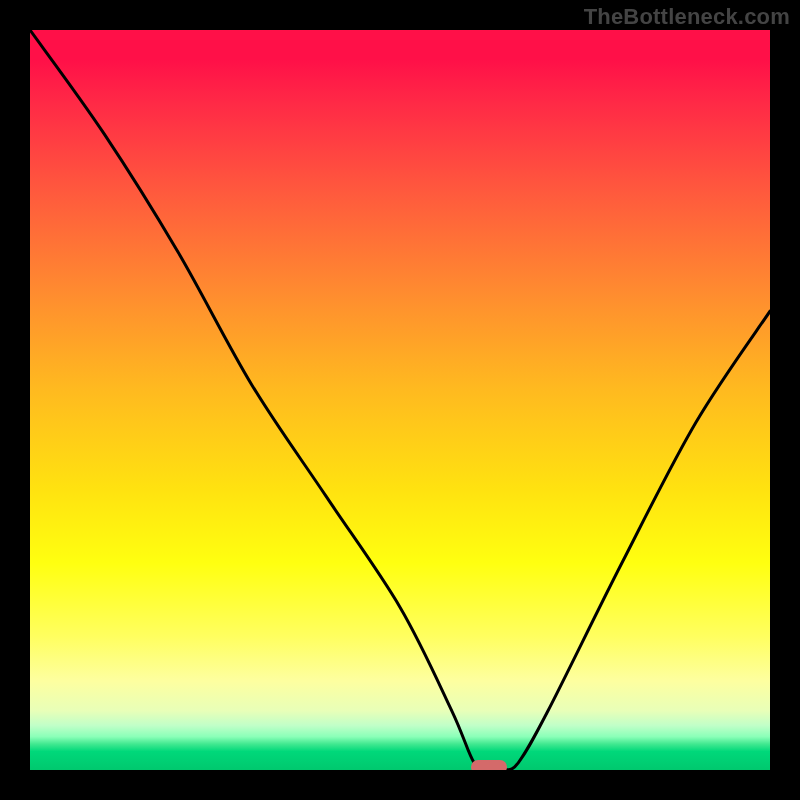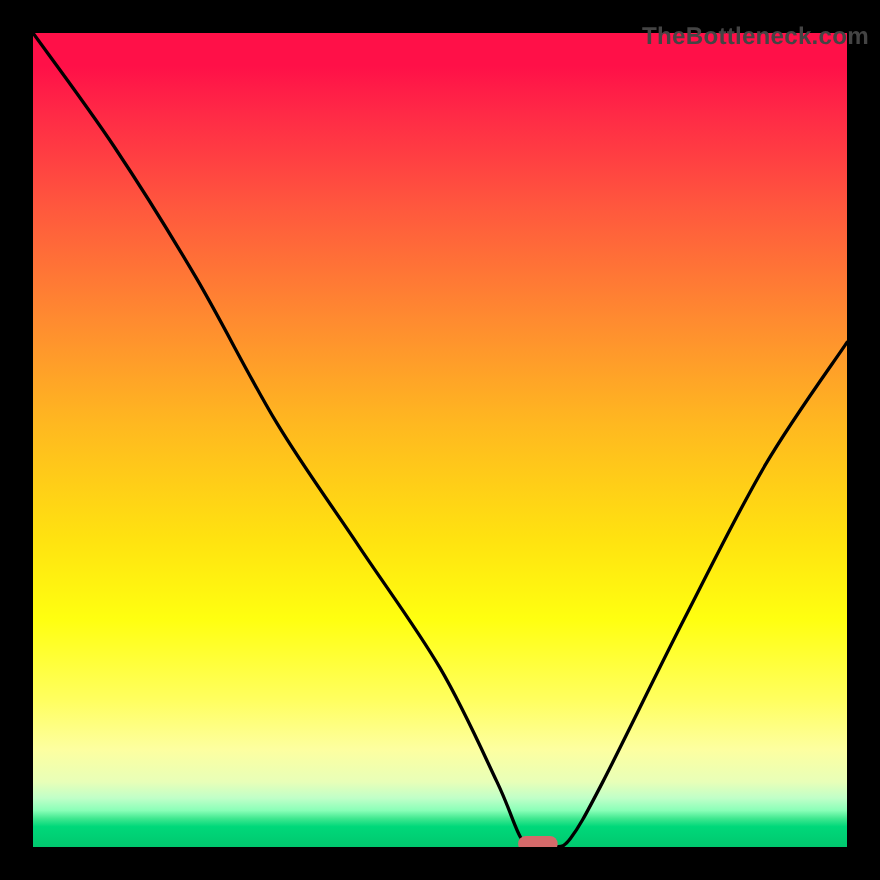--- a/index.html
+++ b/index.html
@@ -18,21 +18,20 @@
   }
   .watermark {
     position: absolute;
     top: 4px;
     right: 10px;
     color: #444;
     font-size: 22px;
     font-weight: 600;
     letter-spacing: 0.2px;
     z-index: 3;
-    margin-top: 16px;
   }
   .plot {
     position: absolute;
     left: 30px;
     top: 30px;
     width: 740px;
     height: 740px;
     overflow: hidden;
   }
   .gradient {

